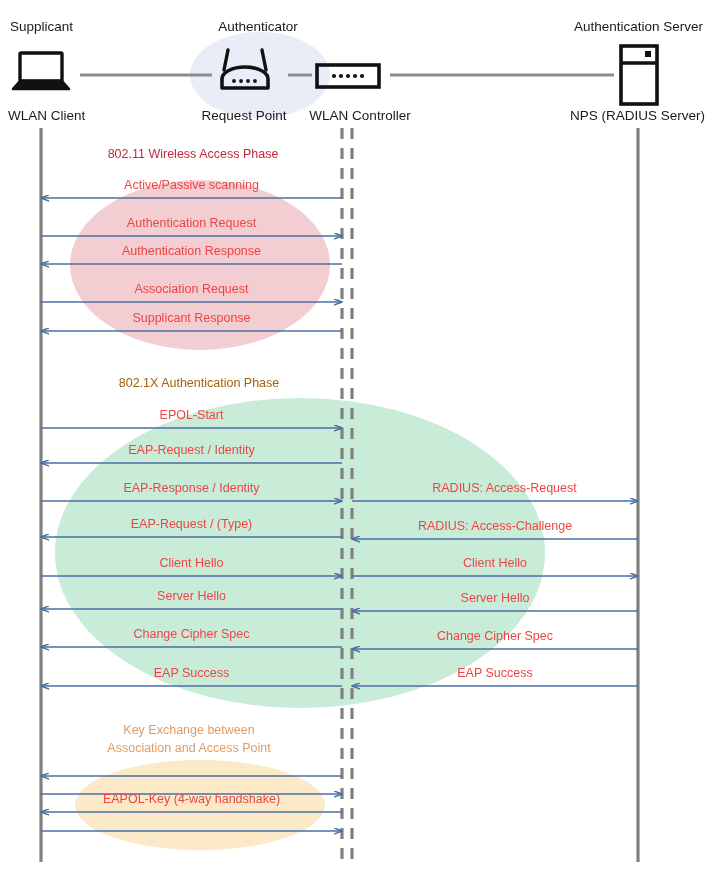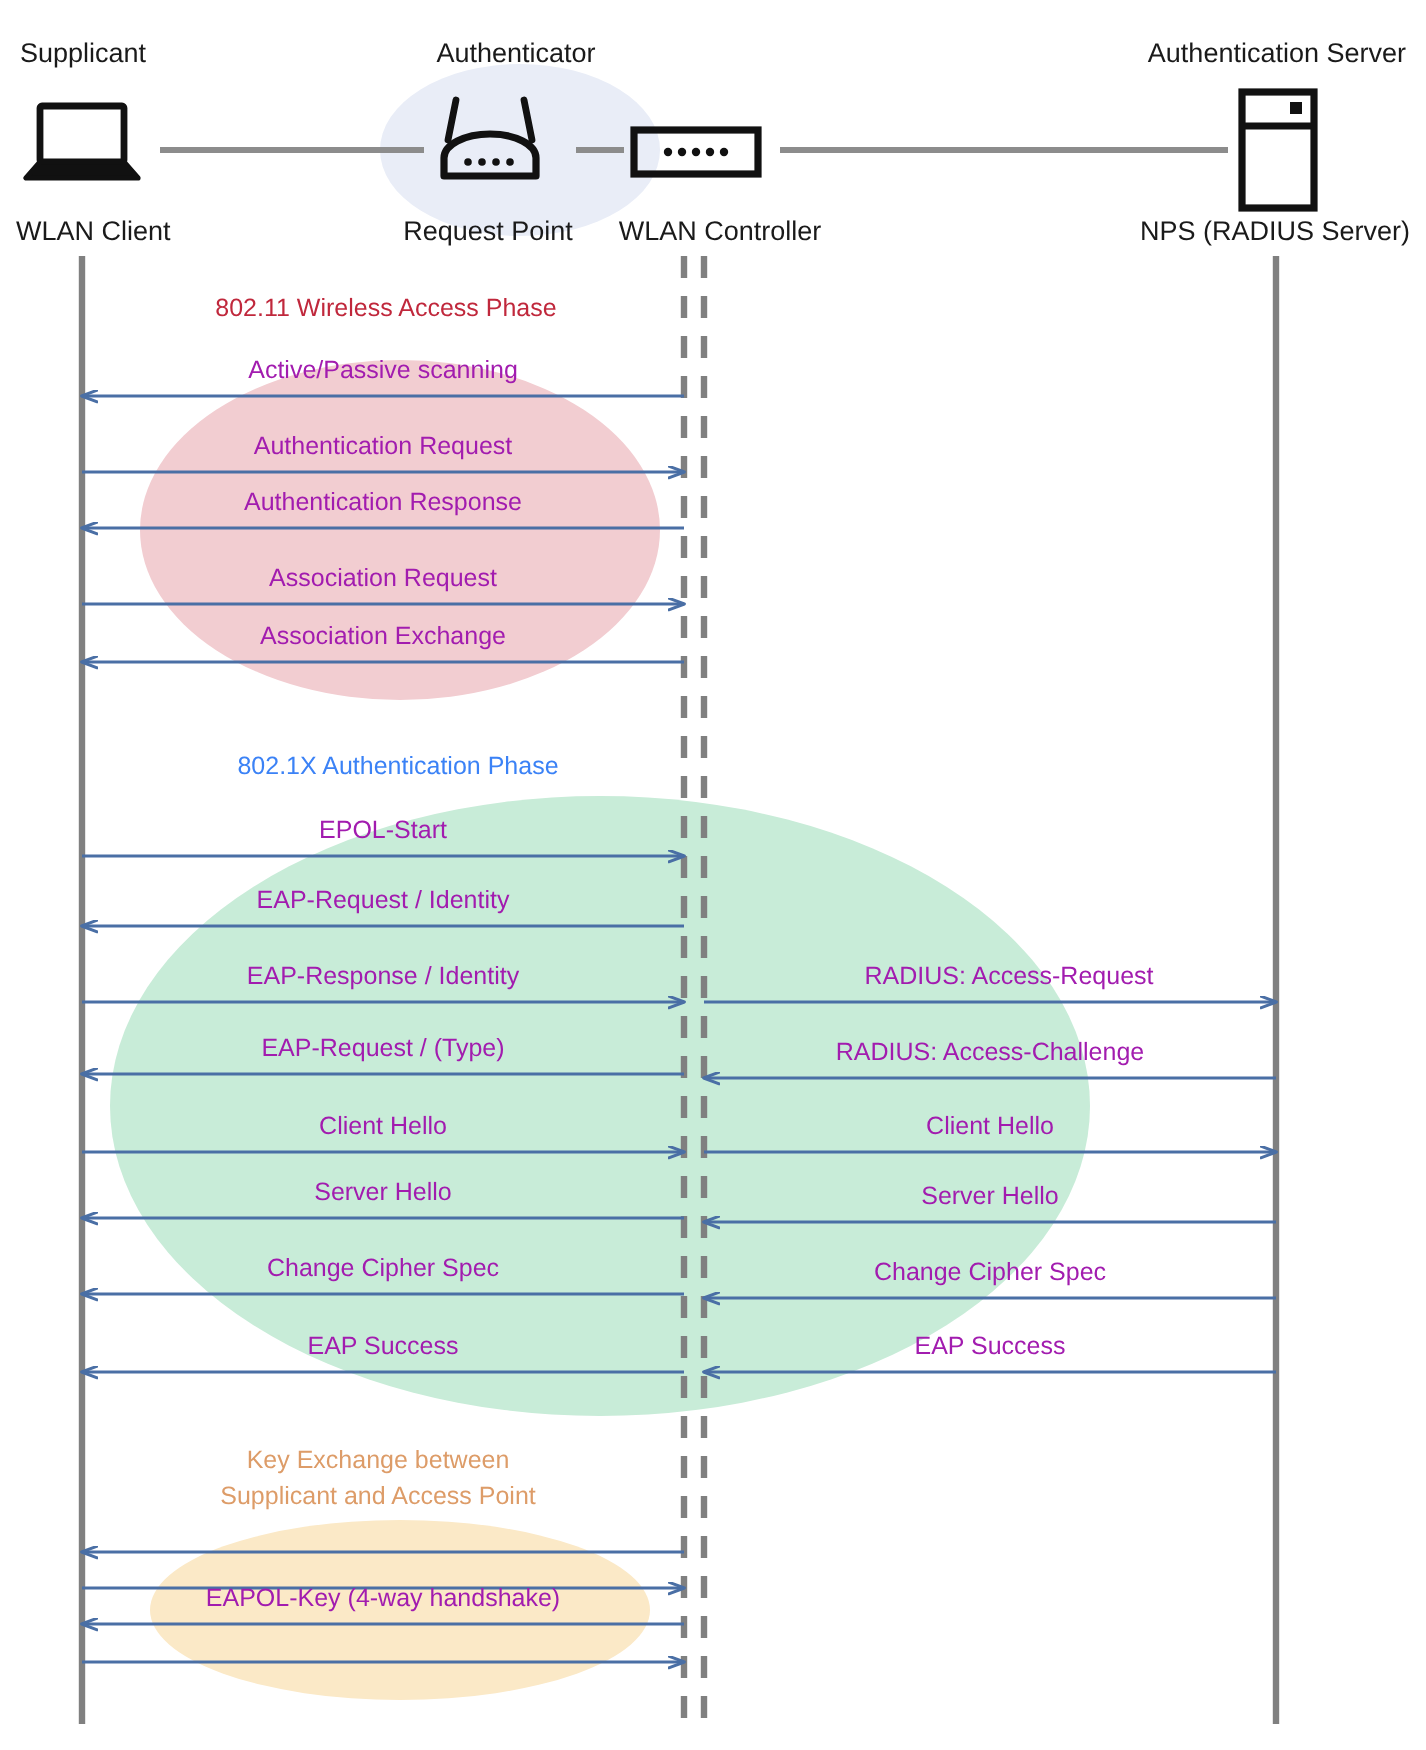--- a/index.html
+++ b/index.html
@@ -14,24 +14,24 @@
   .hdr-title{
     position:absolute;font-size:13.5px;color:#1a1a1a;white-space:nowrap;
   }
   .node-label{
     position:absolute;font-size:13.5px;color:#1a1a1a;white-space:nowrap;
   }
   .phase-label{
     position:absolute;font-size:12.5px;white-space:nowrap;text-align:right;
   }
   .phase-red{color:#c0283c;}
-  .phase-green{color:#3b82f6;}
+  .phase-green{color:#a16207;}
   .phase-orange{color:#dd9c68;}
   .msg{
-    position:absolute;font-size:12.5px;color:#a21caf;white-space:nowrap;
+    position:absolute;font-size:12.5px;color:#ef4444;white-space:nowrap;
     text-align:center;
   }
 </style>
 </head>
 <body>
 
 <div id="stage">
 
   <svg id="canvas" viewBox="0 0 713 875">
     <defs>
@@ -126,28 +126,28 @@
   <div class="node-label" style="left:360px;top:108px;transform:translateX(-50%);">WLAN Controller</div>
 
   <div class="hdr-title" style="left:703px;top:19px;transform:translateX(-100%);">Authentication Server</div>
   <div class="node-label" style="left:705px;top:108px;transform:translateX(-100%);">NPS (RADIUS Server)</div>
 
   <div class="phase-label phase-red" style="left:193px;top:147px;transform:translateX(-50%);">802.11 Wireless Access Phase</div>
 
   <div class="phase-label phase-green" style="left:199px;top:376px;transform:translateX(-50%);">802.1X Authentication Phase</div>
 
   <div class="phase-label phase-orange" style="left:189px;top:723px;transform:translateX(-50%);">Key Exchange between</div>
-  <div class="phase-label phase-orange" style="left:189px;top:741px;transform:translateX(-50%);">Supplicant and Access Point</div>
+  <div class="phase-label phase-orange" style="left:189px;top:741px;transform:translateX(-50%);">Association and Access Point</div>
 
   <div id="labels-left">
       <div class="msg" style="left: 191.5px; top: 178px; transform: translateX(-50%);">Active/Passive scanning</div>
       <div class="msg" style="left: 191.5px; top: 216px; transform: translateX(-50%);">Authentication Request</div>
       <div class="msg" style="left: 191.5px; top: 244px; transform: translateX(-50%);">Authentication Response</div>
       <div class="msg" style="left: 191.5px; top: 282px; transform: translateX(-50%);">Association Request</div>
-      <div class="msg" style="left: 191.5px; top: 311px; transform: translateX(-50%);">Association Exchange</div>
+      <div class="msg" style="left: 191.5px; top: 311px; transform: translateX(-50%);">Supplicant Response</div>
       <div class="msg" style="left: 191.5px; top: 408px; transform: translateX(-50%);">EPOL-Start</div>
       <div class="msg" style="left: 191.5px; top: 443px; transform: translateX(-50%);">EAP-Request / Identity</div>
       <div class="msg" style="left: 191.5px; top: 481px; transform: translateX(-50%);">EAP-Response / Identity</div>
       <div class="msg" style="left: 191.5px; top: 517px; transform: translateX(-50%);">EAP-Request / (Type)</div>
       <div class="msg" style="left: 191.5px; top: 556px; transform: translateX(-50%);">Client Hello</div>
       <div class="msg" style="left: 191.5px; top: 589px; transform: translateX(-50%);">Server Hello</div>
       <div class="msg" style="left: 191.5px; top: 627px; transform: translateX(-50%);">Change Cipher Spec</div>
       <div class="msg" style="left: 191.5px; top: 666px; transform: translateX(-50%);">EAP Success</div>
       <div class="msg" style="left: 191.5px; top: 792px; transform: translateX(-50%);">EAPOL-Key (4-way handshake)</div>
     </div>

